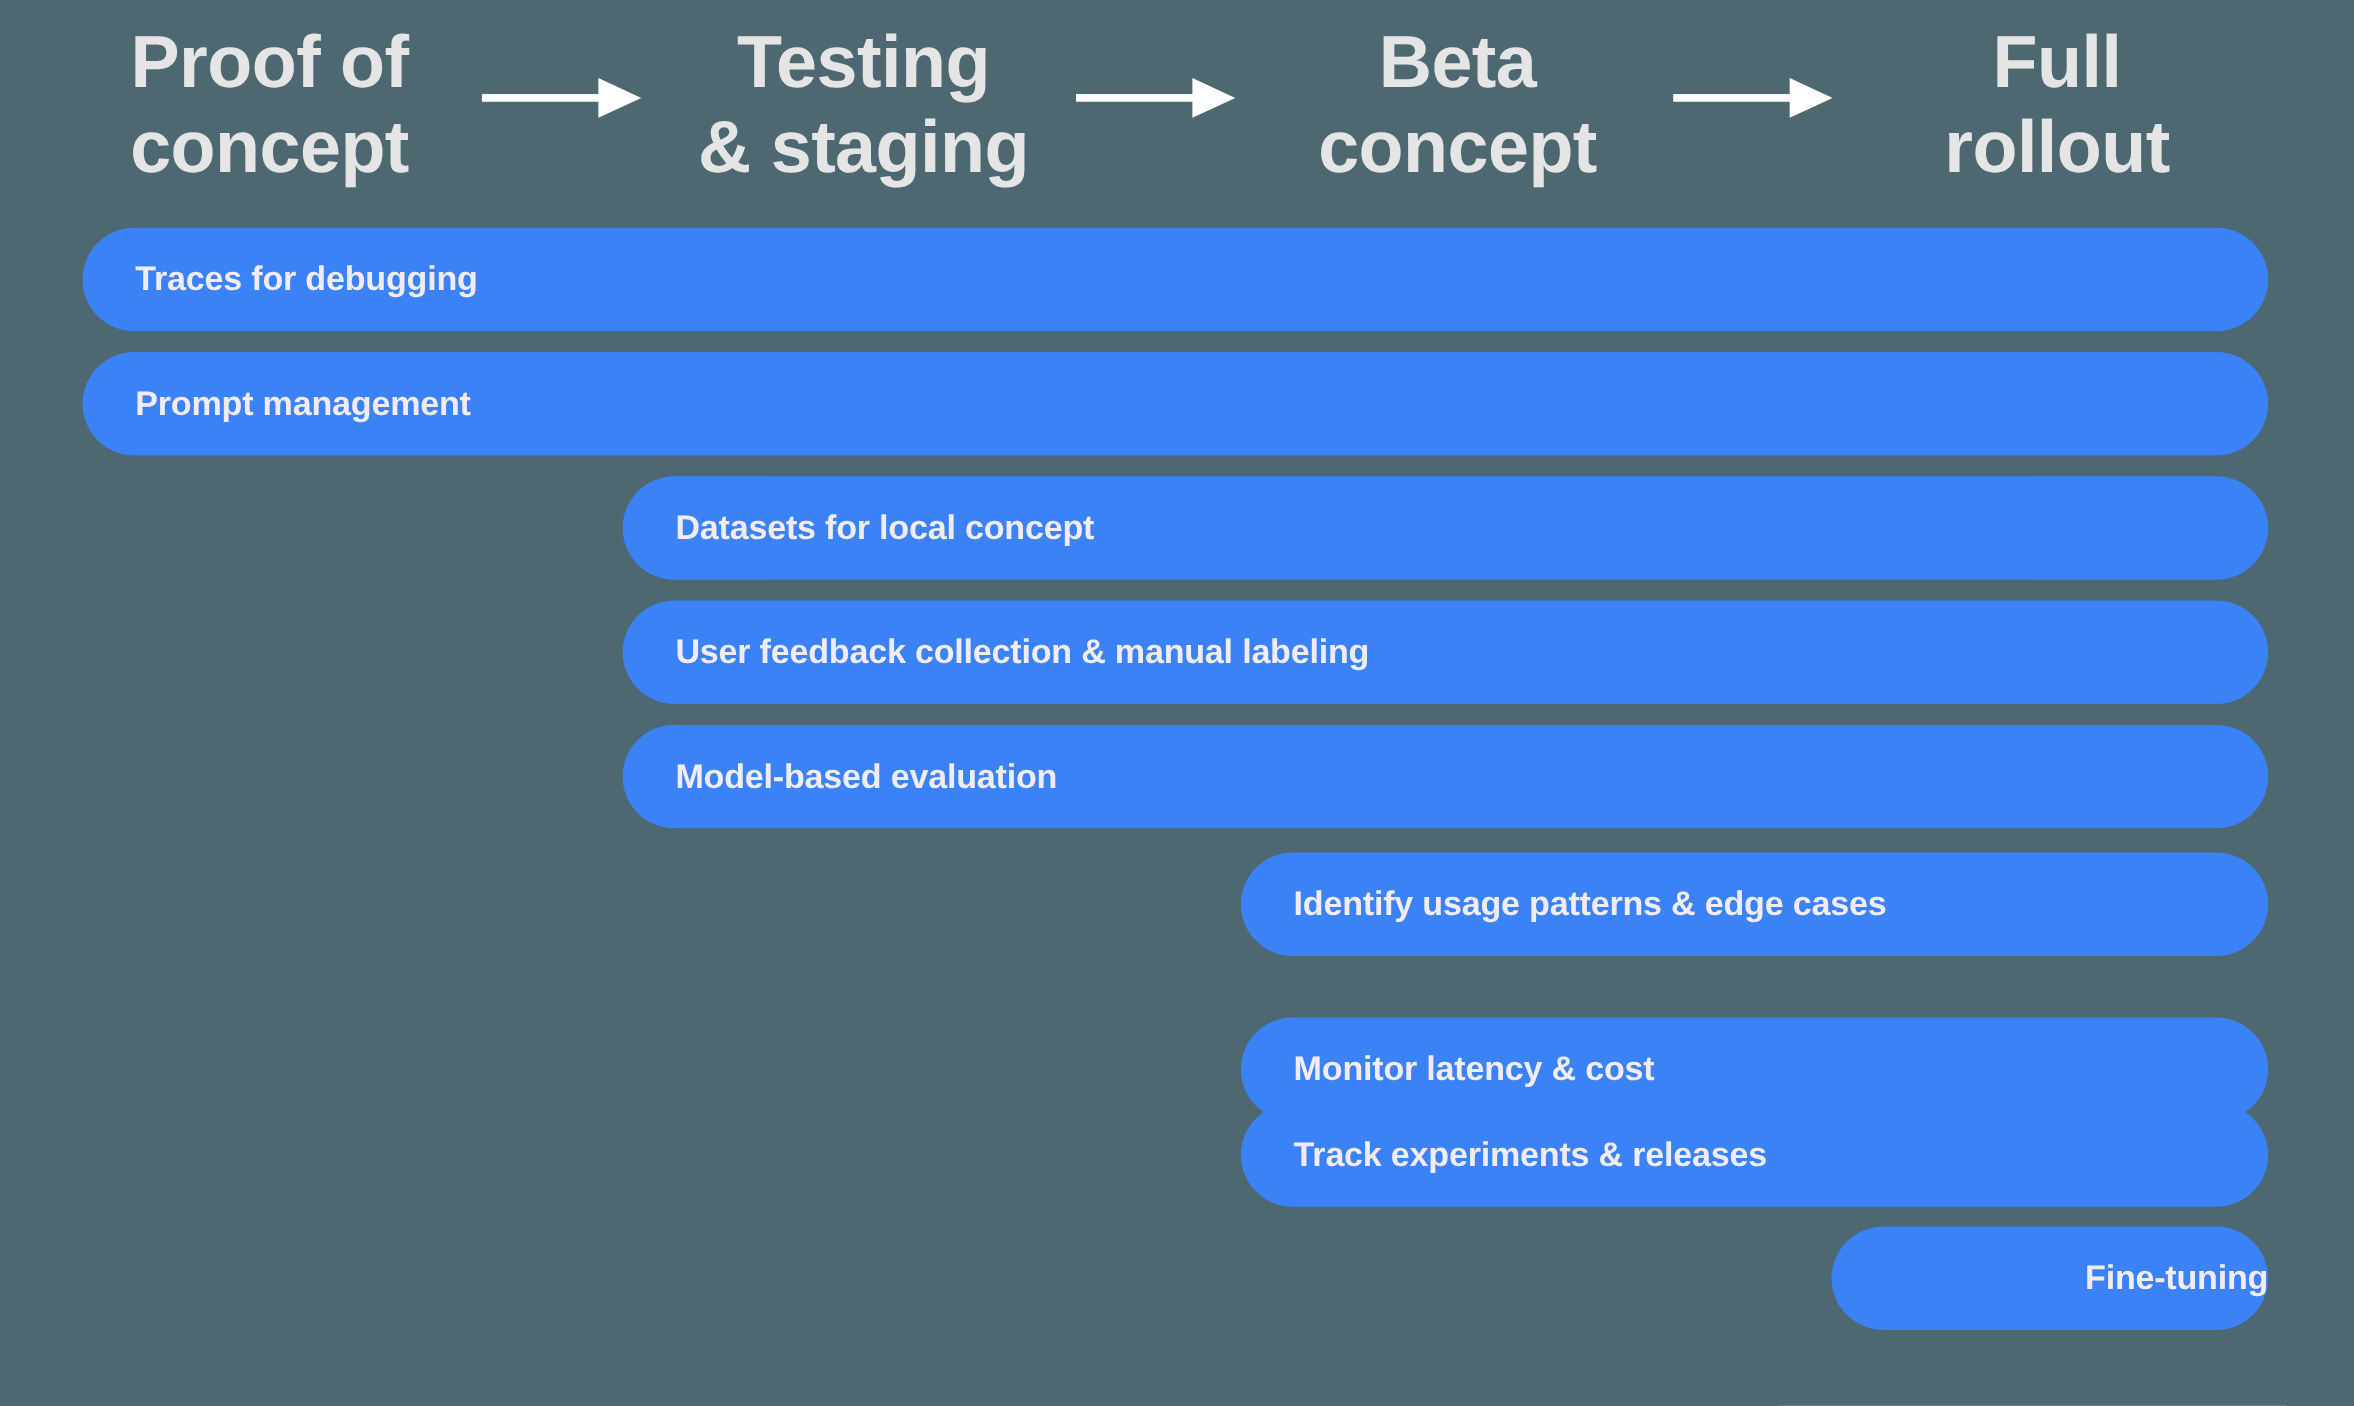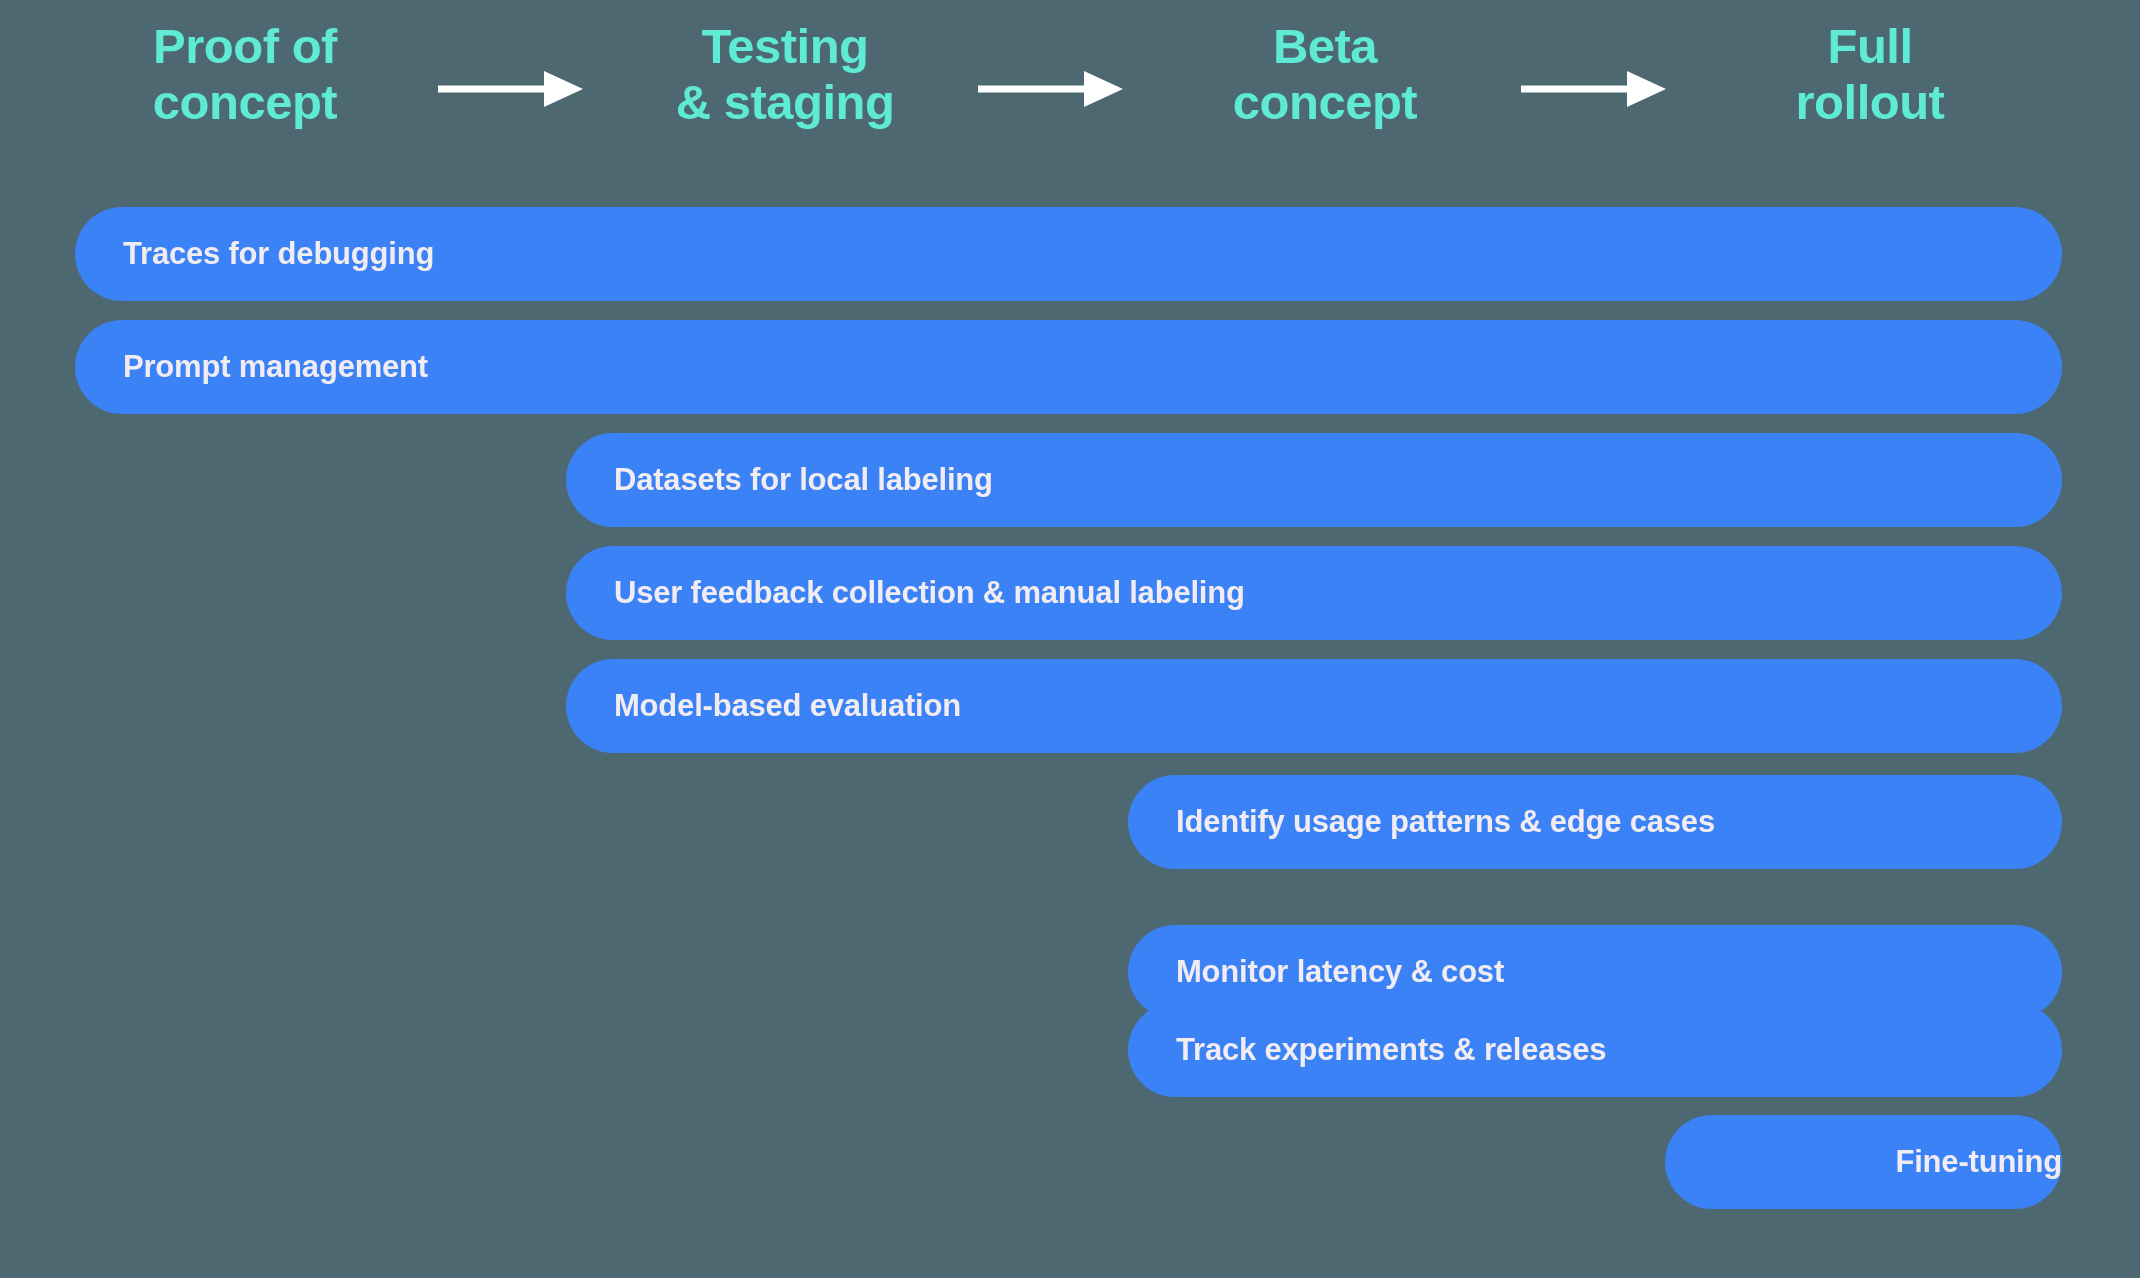--- a/index.html
+++ b/index.html
@@ -26,22 +26,22 @@
     top: 0;
     left: 0;
     width: 2140px;
     height: 190px;
   }
 
   .stage-label {
     position: absolute;
     top: 18px;
     text-align: center;
-    color: #5eead4;
-    font-size: 49px;
+    color: #e5e5e5;
+    font-size: 67px;
     font-weight: bold;
     line-height: 1.15;
     letter-spacing: -0.5px;
     white-space: pre-line;
   }
 
   .stage-label.s0 { left: 60px;   width: 370px; }
   .stage-label.s1 { left: 595px;  width: 380px; }
   .stage-label.s2 { left: 1135px; width: 380px; }
   .stage-label.s3 { left: 1680px; width: 380px; }
@@ -116,21 +116,21 @@
   </div>
 
   <div id="rows-container">
       <div class="pill align-left" style="left: 75px; width: 1987px; top: 207px;">
         <span class="pill-label">Traces for debugging</span>
       </div>
       <div class="pill align-left" style="left: 75px; width: 1987px; top: 320px;">
         <span class="pill-label">Prompt management</span>
       </div>
       <div class="pill align-left" style="left: 566px; width: 1496px; top: 433px;">
-        <span class="pill-label">Datasets for local labeling</span>
+        <span class="pill-label">Datasets for local concept</span>
       </div>
       <div class="pill align-left" style="left: 566px; width: 1496px; top: 546px;">
         <span class="pill-label">User feedback collection &amp; manual labeling</span>
       </div>
       <div class="pill align-left" style="left: 566px; width: 1496px; top: 659px;">
         <span class="pill-label">Model-based evaluation</span>
       </div>
       <div class="pill align-left" style="left: 1128px; width: 934px; top: 775px;">
         <span class="pill-label">Identify usage patterns &amp; edge cases</span>
       </div>

